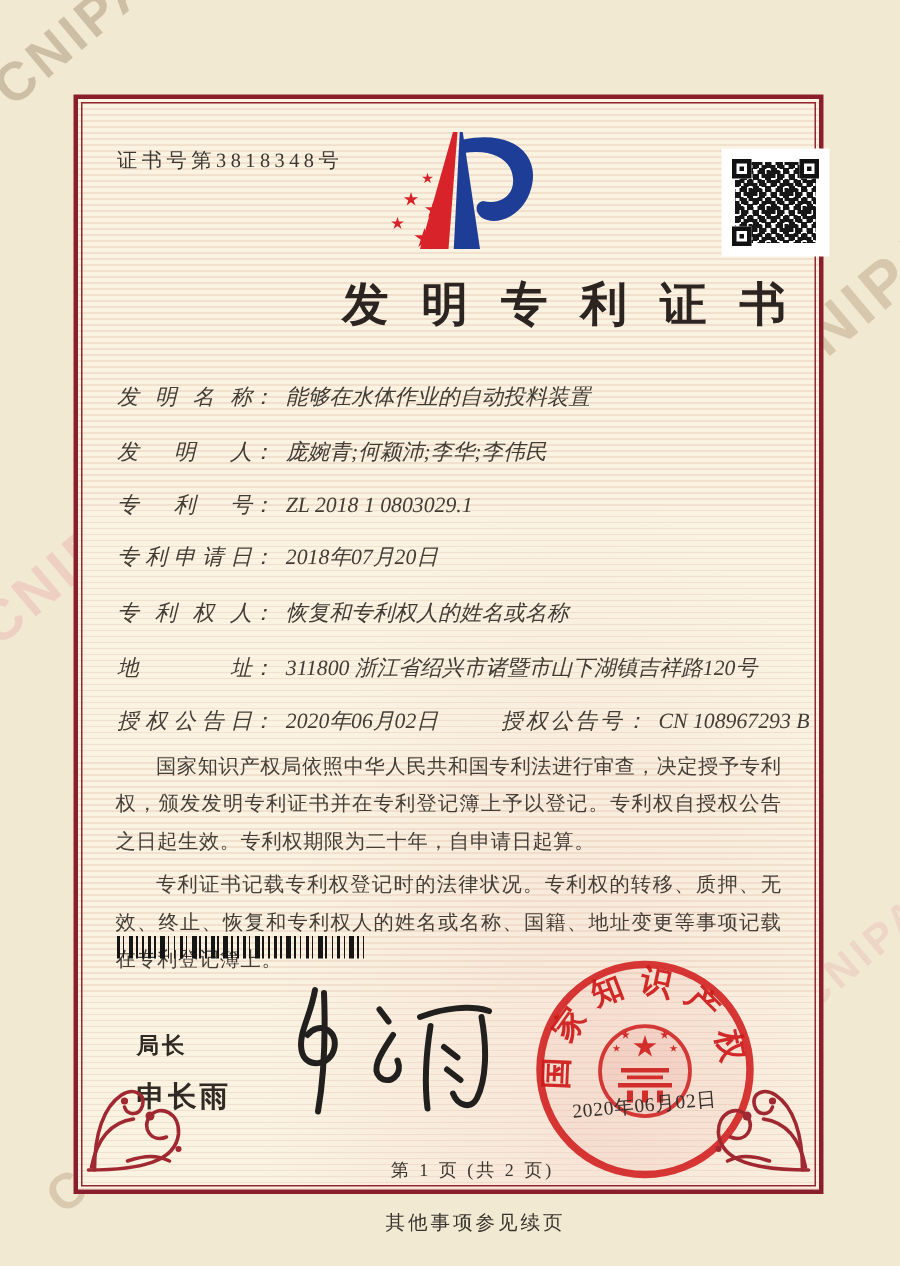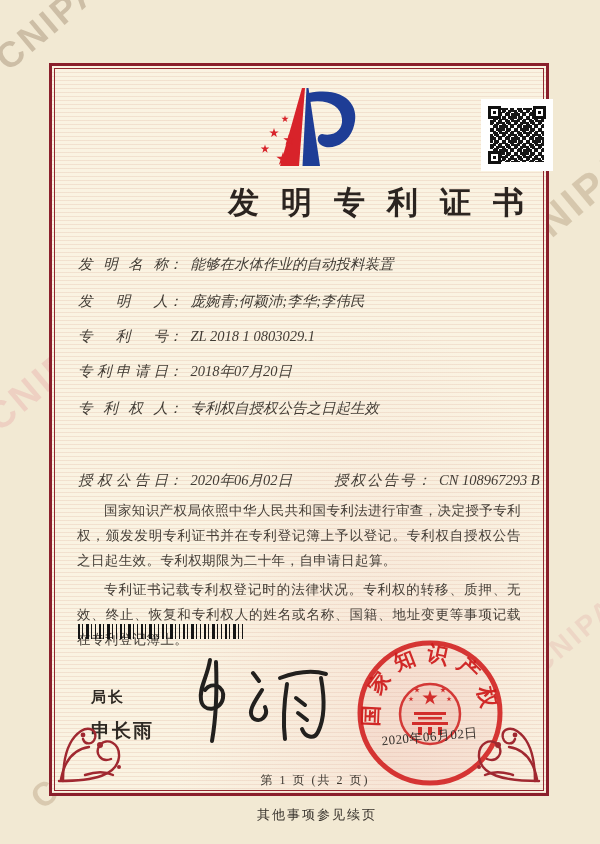--- a/index.html
+++ b/index.html
@@ -111,20 +111,21 @@
 <div class="wm wm2">CNIPA</div>
 <div class="wm wm3">CNIPA</div>
 <div class="wm wm4">CNIPA</div>
 <div class="wm wm5">CNIPA</div>
 <div class="wm wm6">CNIPA</div>
 <div class="wm wm7">CNIPA</div>
 <div class="wm wm8">CNIPA</div>
 
 <div class="frame">
 
+  <div class="cert-no">证书号第3818348号</div>
 
   <div class="logo">
     <svg width="115" height="82" viewBox="0 0 115 82">
       <defs>
         <polygon id="st" points="0,-10 2.23,-3.07 9.51,-3.09 3.61,1.17 5.88,8.09 0,3.8 -5.88,8.09 -3.61,1.17 -9.51,-3.09 -2.23,-3.07"></polygon>
       </defs>
 
       <polygon points="52,2 55,2 49,80 30,80" fill="#d8232a"></polygon>
       <polygon points="56.5,2 58.5,2 70,80 52.5,80" fill="#1e3d96"></polygon>
 
@@ -153,21 +154,24 @@
   <div class="row r2">
     <span class="lbl">发明人</span><span class="colon">：</span><span class="val">庞婉青;何颖沛;李华;李伟民</span>
   </div>
   <div class="row r3">
     <span class="lbl">专利号</span><span class="colon">：</span><span class="val">ZL 2018 1 0803029.1</span>
   </div>
   <div class="row r4">
     <span class="lbl">专利申请日</span><span class="colon">：</span><span class="val">2018年07月20日</span>
   </div>
   <div class="row r5">
-    <span class="lbl">专利权人</span><span class="colon">：</span><span class="val">专利权自授权公告之日起生效</span>
+    <span class="lbl">专利权人</span><span class="colon">：</span><span class="val">恢复和专利权人的姓名或名称</span>
+  </div>
+  <div class="row r6">
+    <span class="lbl">地址</span><span class="colon">：</span><span class="val">311800 浙江省绍兴市诸暨市山下湖镇吉祥路120号</span>
   </div>
   <div class="row r7">
     <span class="lbl">授权公告日</span><span class="colon">：</span><span class="val">2020年06月02日</span><span class="pair2"><span class="lbl2">授权公告号</span><span class="colon">：</span><span class="val">CN 108967293 B</span></span>
   </div>
 
   <div class="paras">
     <p>国家知识产权局依照中华人民共和国专利法进行审查，决定授予专利权，颁发发明专利证书并在专利登记簿上予以登记。专利权自授权公告之日起生效。专利权期限为二十年，自申请日起算。</p>
     <p>专利证书记载专利权登记时的法律状况。专利权的转移、质押、无效、终止、恢复和专利权人的姓名或名称、国籍、地址变更等事项记载在专利登记簿上。</p>
   </div>
 

